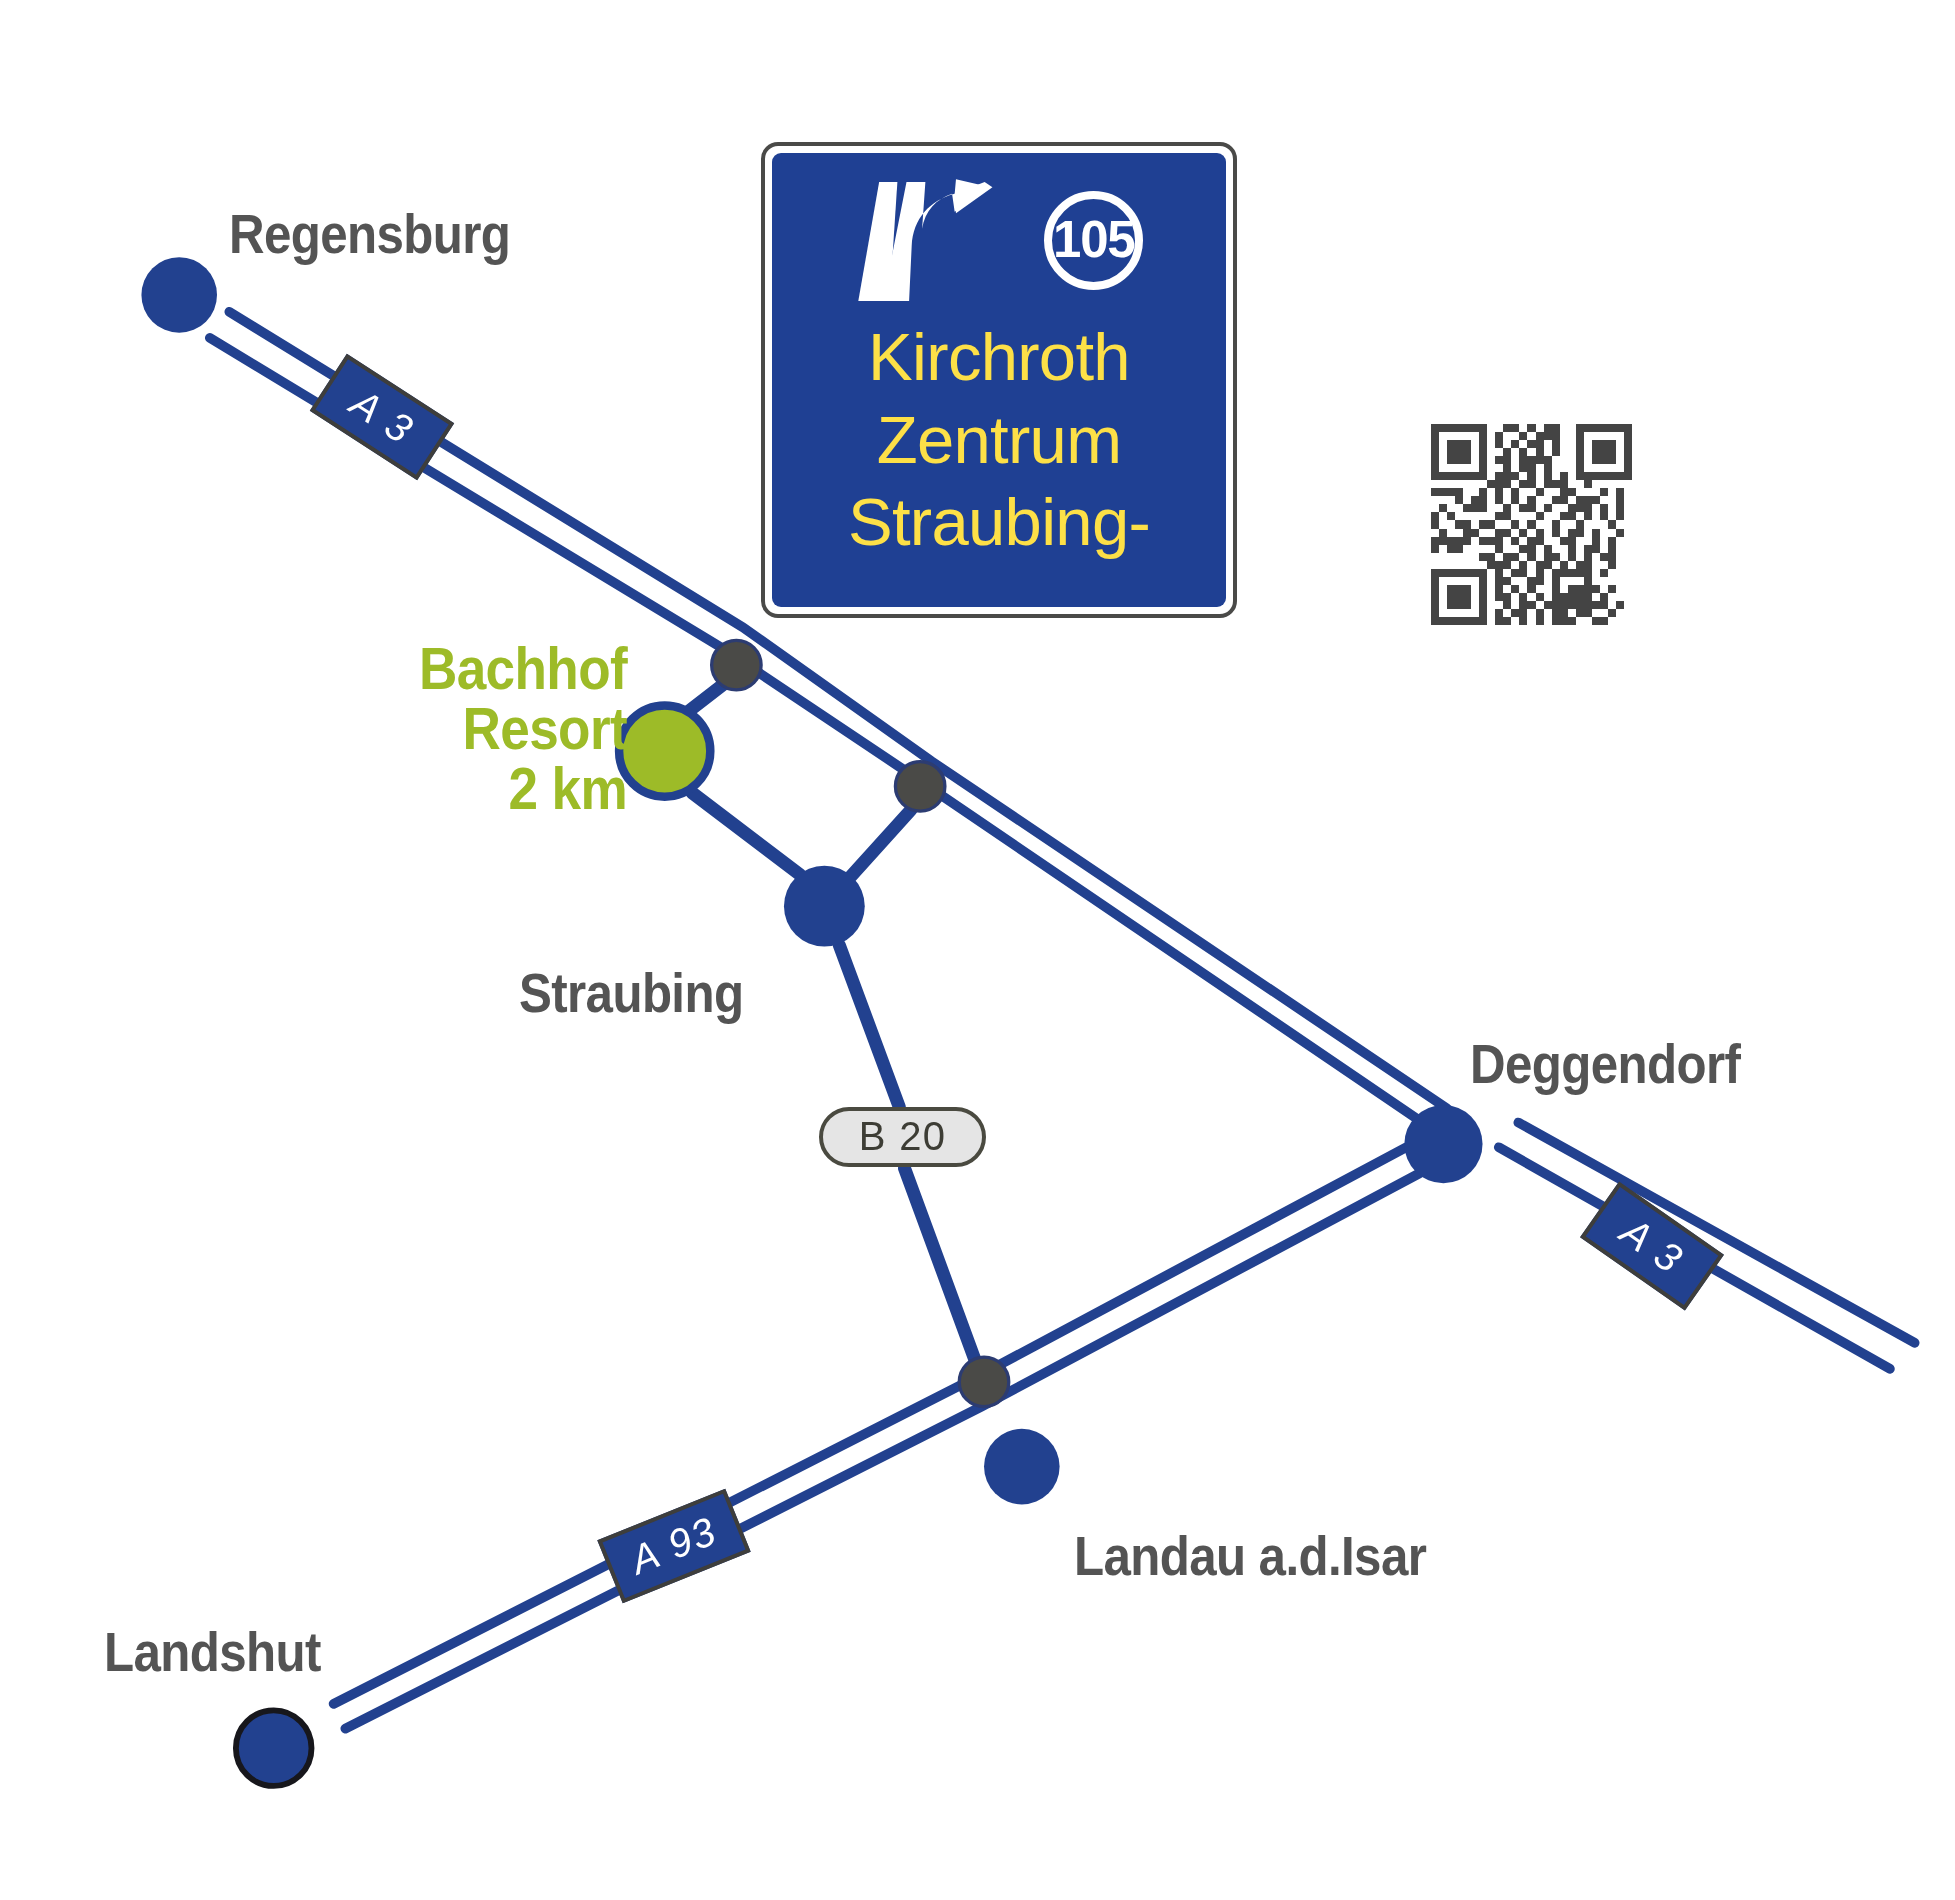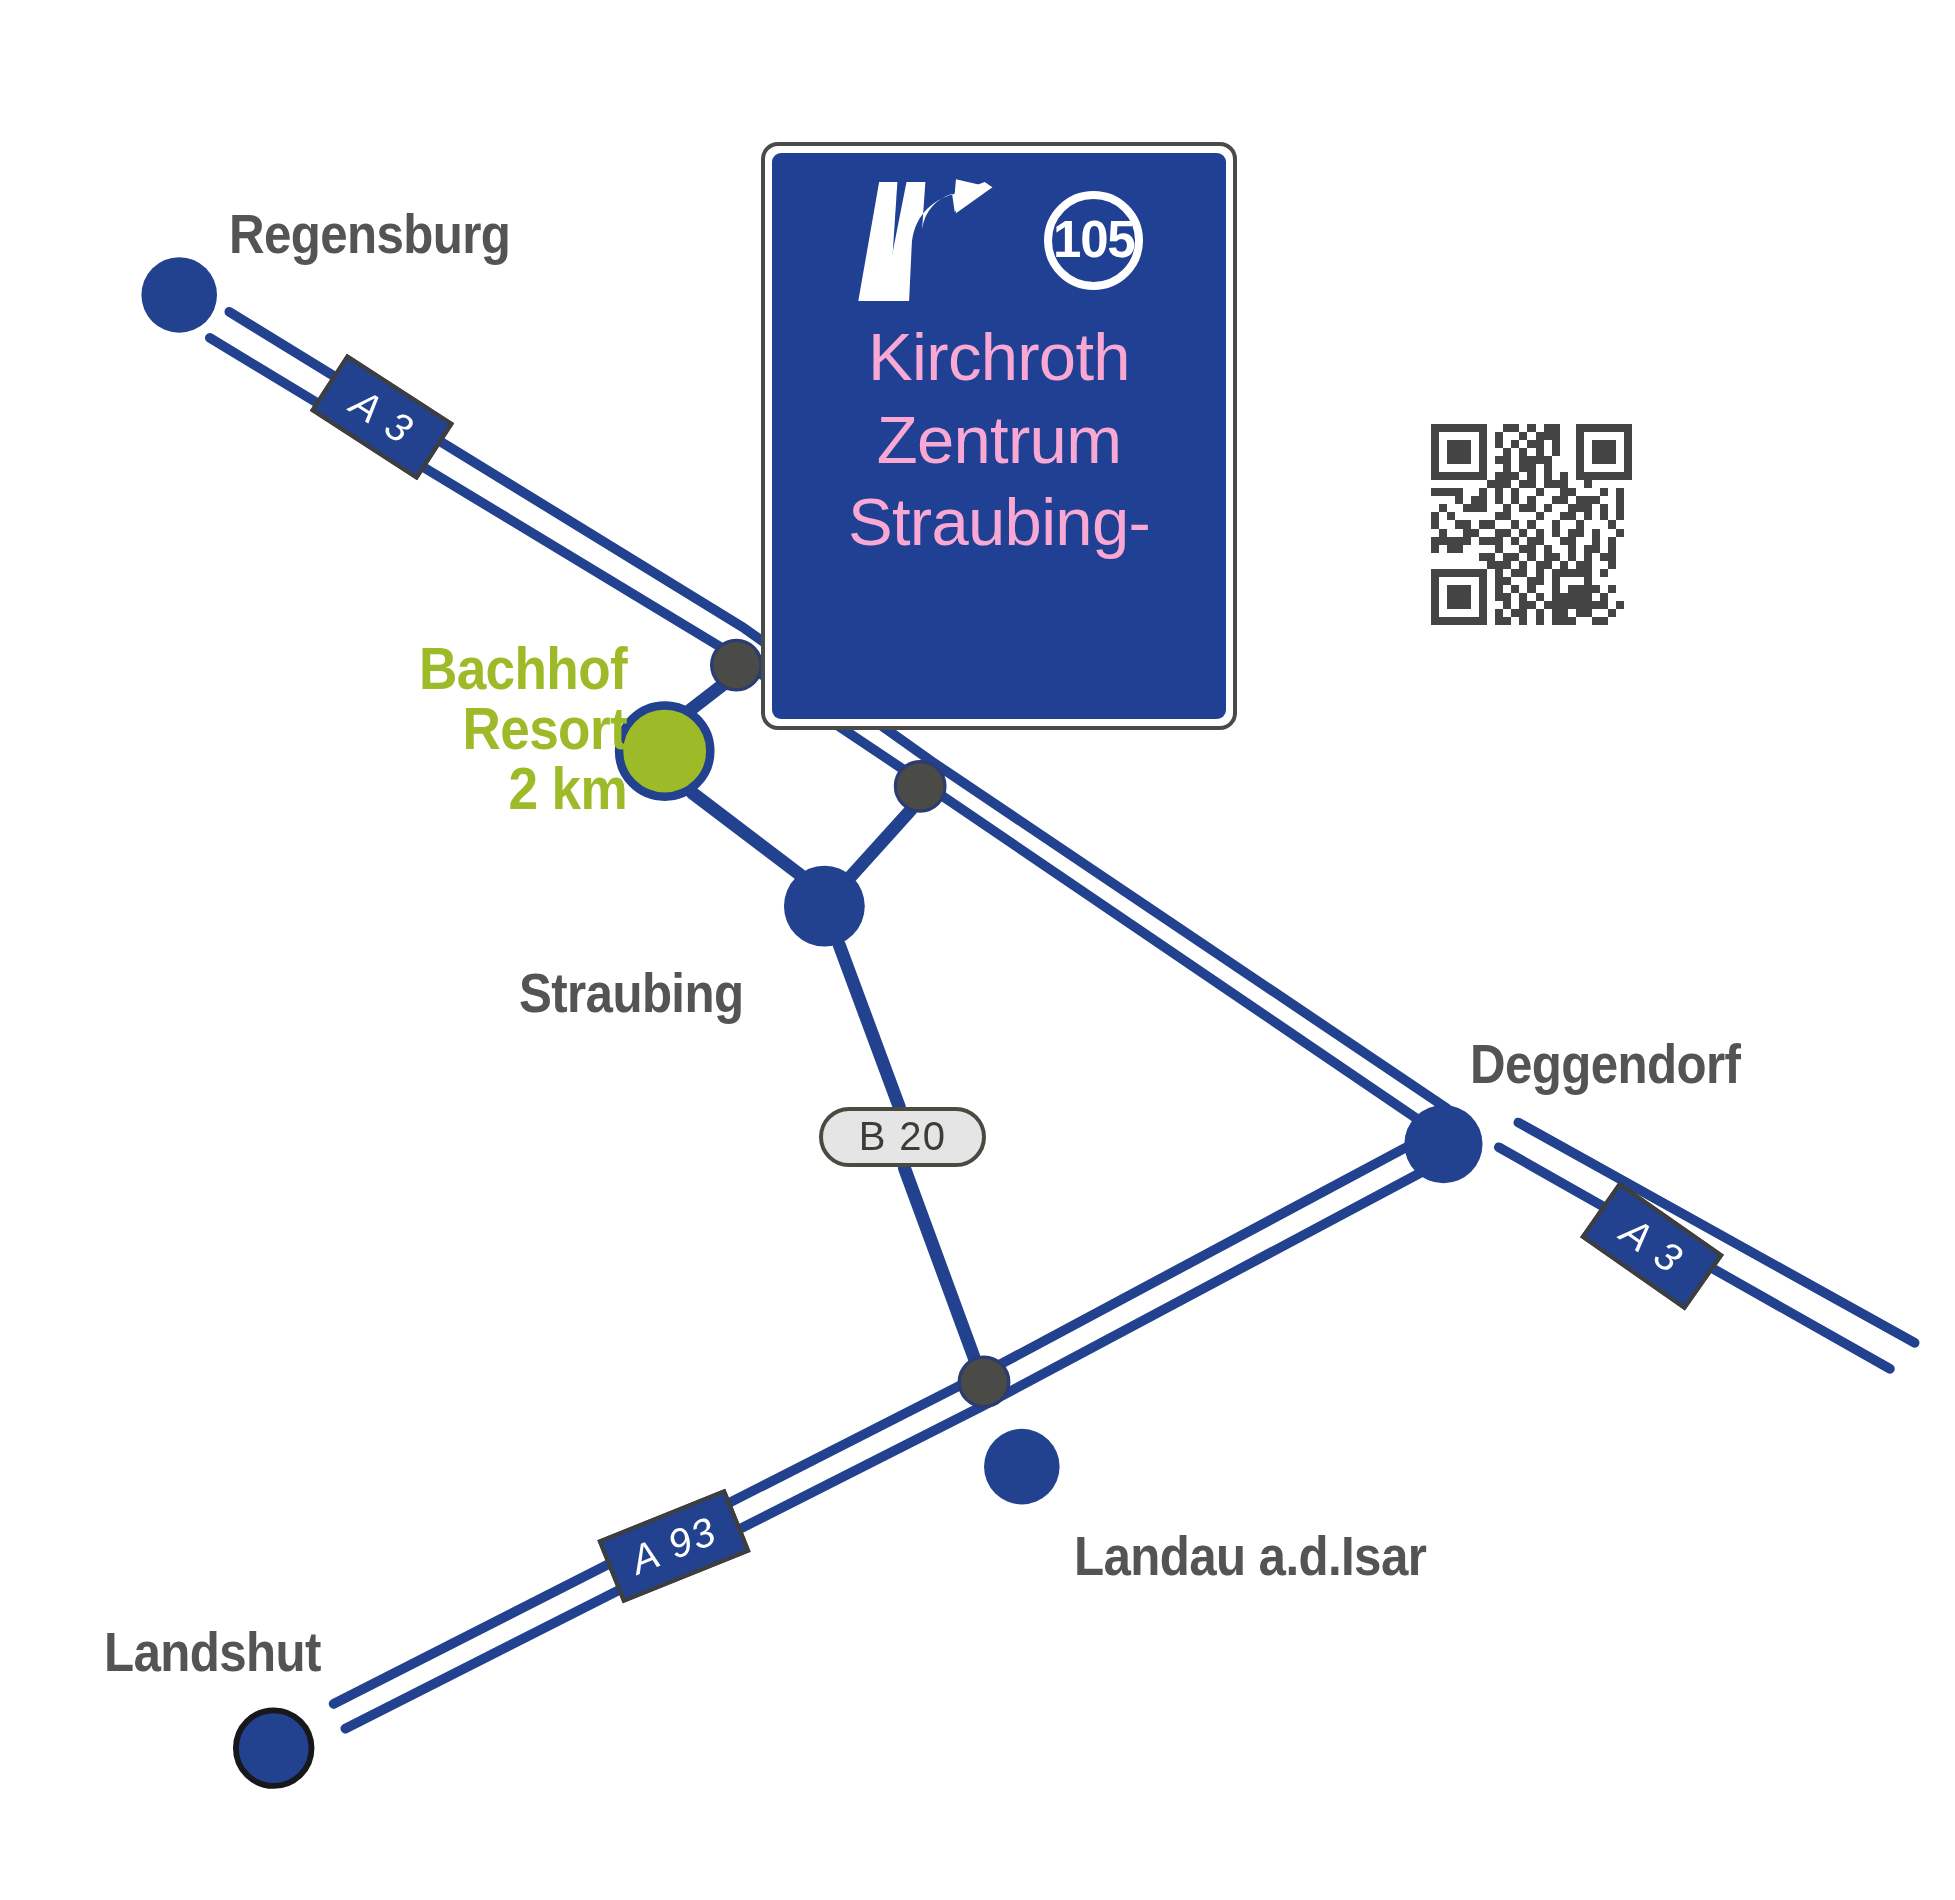--- a/index.html
+++ b/index.html
@@ -54,21 +54,21 @@
     transform-origin: right center;
   }
   #resort-callout .line2 { display: block; }
 
   
   #autobahn-sign {
     position: absolute;
     left: 761px;
     top: 142px;
     width: 476px;
-    height: 588px;
+    height: 476px;
     box-sizing: border-box;
     border: 4.6px solid #4a4a48;
     border-radius: 17px;
     background: #ffffff;
     padding: 7.2px;
   }
   #autobahn-sign-inner {
     width: 100%;
     height: 100%;
     box-sizing: border-box;
@@ -105,21 +105,21 @@
     line-height: 82px;
     text-align: center;
     letter-spacing: -1.3px;
   }
   #sign-text-block {
     position: absolute;
     left: 0;
     top: 163px;
     width: 100%;
     text-align: center;
-    color: #f9a8d4;
+    color: #fde047;
     font-family: "Liberation Sans", sans-serif;
     font-size: 67px;
     line-height: 1.23;
     letter-spacing: -0.7px;
   }
   #sign-text-block span { display: block; }
 
   
   #qr-code {
     position: absolute;

